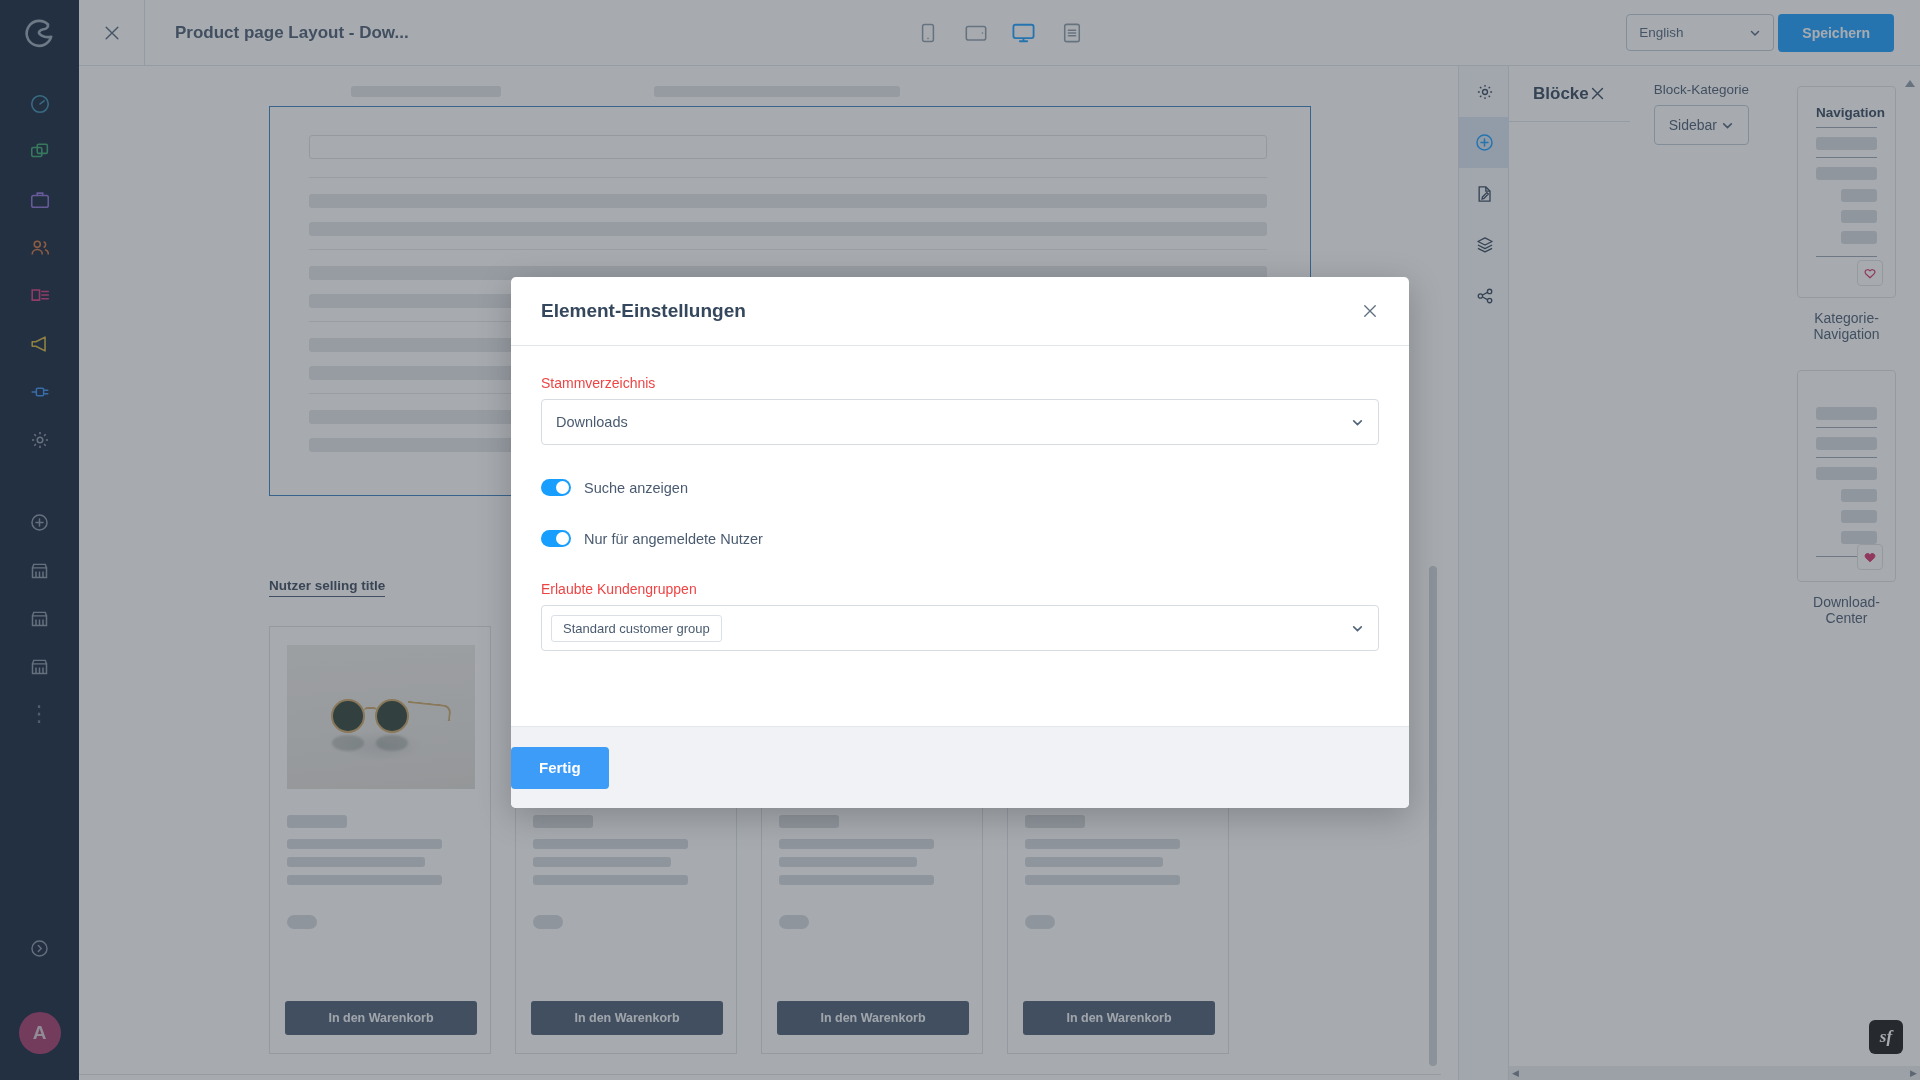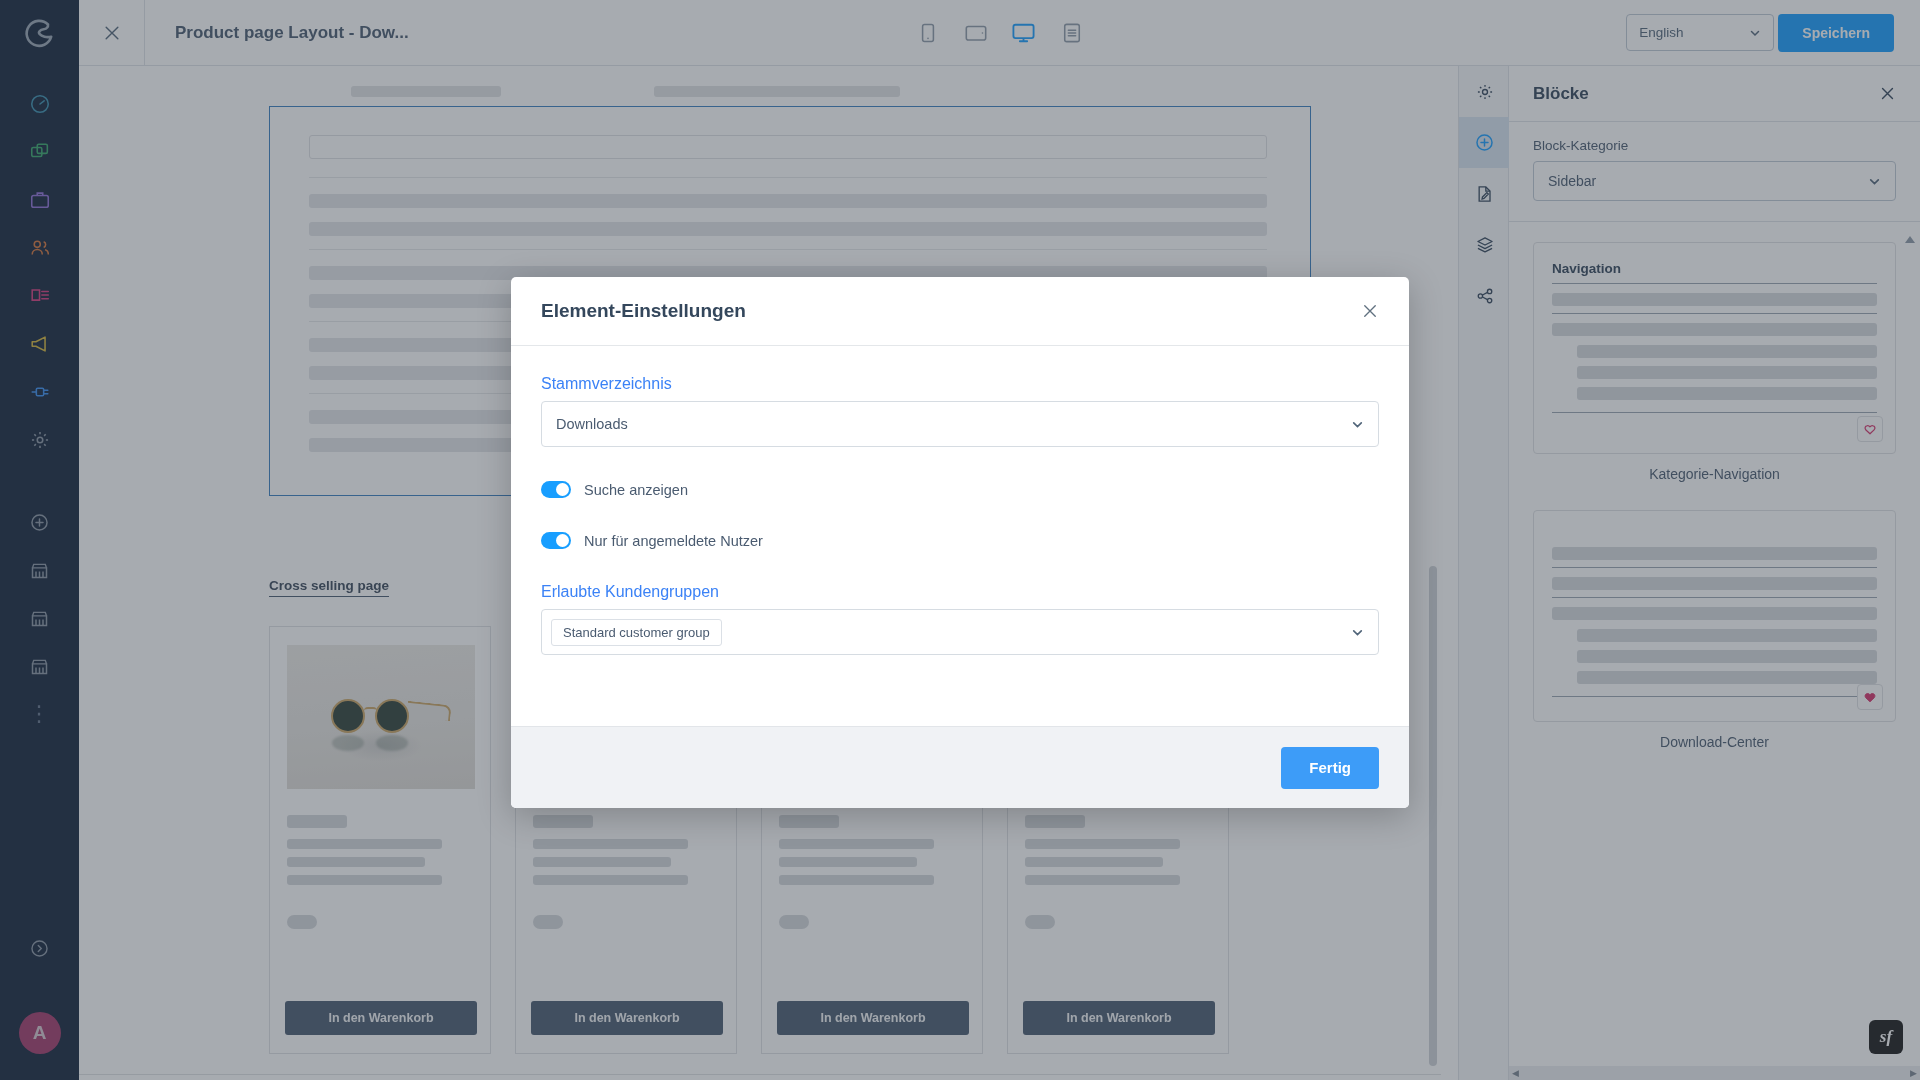--- a/index.html
+++ b/index.html
@@ -200,21 +200,21 @@
     width: 51px; height: 51px;
     display: flex; align-items: center; justify-content: center;
     cursor: pointer; color: #34475c;
   }
   .rail-btn.active { background: #d8e4f0; color: #189eff; }
 
   
   .right-panel {
     position: absolute; left: 1509px; top: 66px;
     width: 411px; height: 1014px;
-    background: #fff; display: flex; flex-direction: column;
+    background: #fff; display: flex; flex-direction: row;
     z-index: 20;
   }
   .rp-header {
     height: 56px; display: flex; align-items: center; justify-content: space-between;
     padding: 0 24px; border-bottom: 1px solid #dfe3e8;
   }
   .rp-title { font-size: 17px; font-weight: 700; color: #34475c; }
   .rp-close { font-size: 19px; color: #34475c; cursor: pointer; line-height: 1; }
   .rp-filter { padding: 16px 24px 20px 24px; border-bottom: 1px solid #dfe3e8; }
   .rp-filter-label { font-size: 13.5px; color: #4a5b70; margin-bottom: 8px; }
@@ -278,21 +278,21 @@
     box-shadow: 0 8px 34px rgba(0,0,0,.22);
     z-index: 60; display: flex; flex-direction: column;
   }
   .modal-head {
     height: 69px; display: flex; align-items: center; justify-content: space-between;
     padding: 0 30px; border-bottom: 1px solid #e4e7ea;
   }
   .modal-title { font-size: 19px; font-weight: 700; color: #34475c; }
   .modal-close { font-size: 20px; color: #60707f; cursor: pointer; line-height: 1; }
   .modal-body { flex: 1; padding: 29px 30px 0 30px; }
-  .field-label { font-size: 16px; color: #3b82f6; margin-bottom: 8px; }
+  .field-label { font-size: 14px; color: #ef4444; margin-bottom: 8px; }
   .field-select {
     height: 46px; border: 1px solid #d6dce2; border-radius: 4px;
     display: flex; align-items: center; justify-content: space-between;
     padding: 0 14px; font-size: 14.5px; color: #4a5b70; background: #fff; cursor: pointer;
   }
   .toggle-row { display: flex; align-items: center; gap: 13px; margin-top: 34px; }
   .toggle {
     width: 30px; height: 17px; border-radius: 9px; background: #189eff;
     position: relative; cursor: pointer; flex: none;
   }
@@ -305,21 +305,21 @@
     height: 46px; border: 1px solid #d6dce2; border-radius: 4px;
     display: flex; align-items: center; justify-content: space-between;
     padding: 0 14px 0 9px; background: #fff; cursor: pointer;
   }
   .tag {
     border: 1px solid #dbe0e6; border-radius: 3px; background: #fff;
     padding: 5px 11px; font-size: 13px; color: #4a5b70;
   }
   .modal-foot {
     height: 82px; background: #f0f2f5; border-top: 1px solid #e2e5e9;
-    display: flex; align-items: center; justify-content: flex-end;
+    display: flex; align-items: center; justify-content: flex-start;
     padding-right: 30px; border-radius: 0 0 5px 5px;
   }
   .btn-done {
     height: 42px; padding: 0 28px; background: #3d9cf8; color: #fff;
     border: none; border-radius: 4px; font-size: 15px; font-weight: 700;
     cursor: pointer; font-family: "Liberation Sans", sans-serif;
   }
   svg { display: block; }
 </style>
 </head>
@@ -495,21 +495,21 @@
         <div class="txt-line" style="left:39px; top:159px; width:958px;"></div>
         <div class="txt-line" style="left:39px; top:187px; width:958px;"></div>
         <div class="rule-line" style="left:39px; top:214px; width:958px;"></div>
         <div class="txt-line" style="left:39px; top:231px; width:958px;"></div>
         <div class="txt-line" style="left:39px; top:259px; width:958px;"></div>
         <div class="rule-line" style="left:39px; top:286px; width:958px;"></div>
         <div class="txt-line" style="left:39px; top:303px; width:958px;"></div>
         <div class="txt-line" style="left:39px; top:331px; width:958px;"></div>
       </div>
 
-      <div class="cross-label">Cross selling page</div>
+      <div class="cross-label">Nutzer selling title</div>
 
       <div class="carousel-arrow">
         <svg width="16" height="26" viewBox="0 0 16 26" fill="none" stroke="#3c4a5c" stroke-width="1.7">
           <path d="M11 3L4 13l7 10" stroke-linecap="round" stroke-linejoin="round"></path>
         </svg>
       </div>
 
       <div class="prod-row">
 
         <div class="prod-card">

